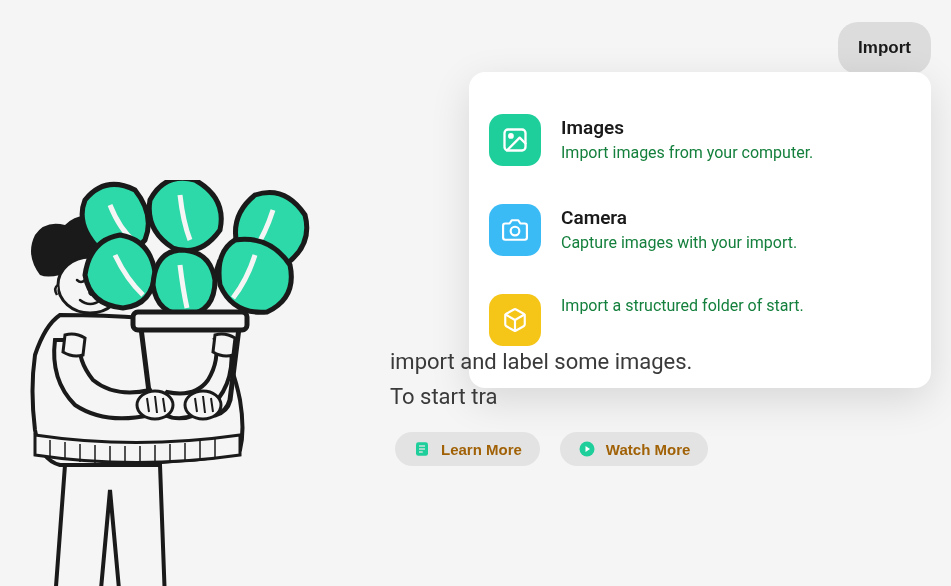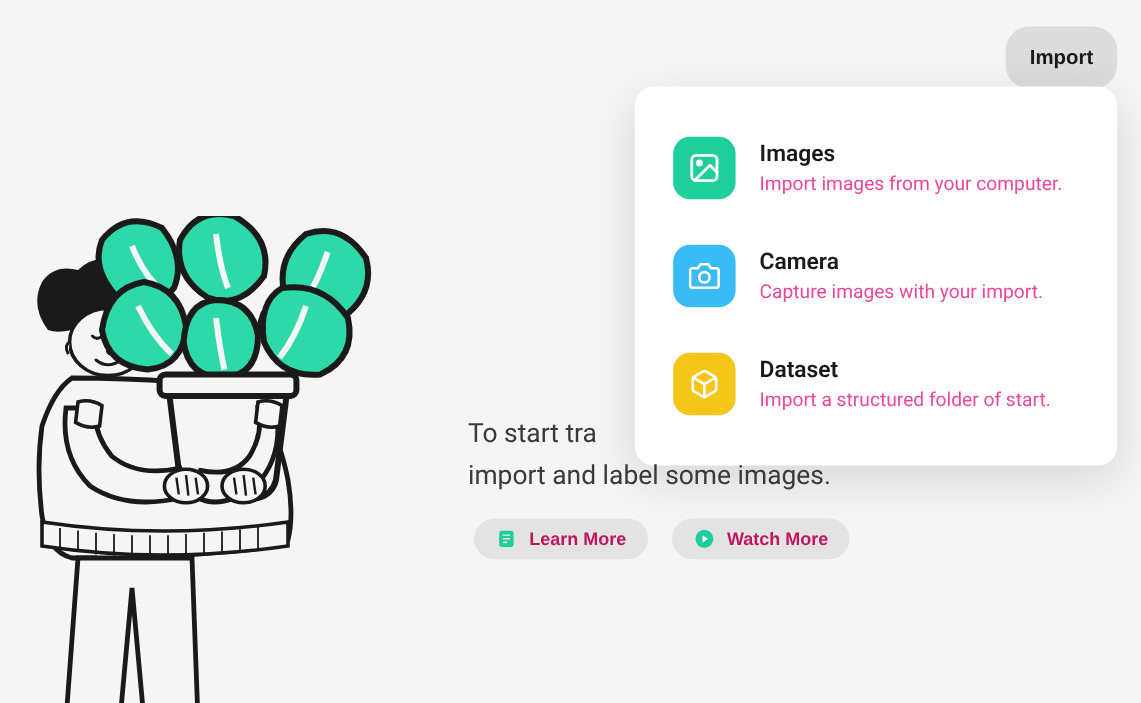--- a/index.html
+++ b/index.html
@@ -25,25 +25,25 @@
       padding: 16px 20px;
       font-size: 17px;
       font-weight: 600;
       color: #1a1a1a;
       cursor: pointer;
     }
     .dropdown {
       position: absolute;
       top: 72px;
       right: 20px;
-      width: 402px;
+      width: 462px;
       background: #fff;
       border-radius: 16px;
       box-shadow: 0 12px 40px rgba(0,0,0,0.12);
-      padding: 28px 32px;
+      padding: 28px 20px;
     }
     .dropdown-item {
       display: flex;
       align-items: flex-start;
       gap: 20px;
       padding: 14px 0;
       cursor: pointer;
     }
     .dropdown-item + .dropdown-item {
       margin-top: 10px;
@@ -65,21 +65,21 @@
       padding-top: 2px;
     }
     .dropdown-title {
       font-size: 19px;
       font-weight: 600;
       color: #1a1a1a;
       margin-bottom: 4px;
     }
     .dropdown-desc {
       font-size: 16px;
-      color: #ec4899;
+      color: #15803d;
     }
     .main-text {
       position: absolute;
       left: 390px;
       top: 344px;
       font-size: 22px;
       color: #3a3a3a;
       line-height: 1.6;
     }
     .action-buttons {
@@ -89,21 +89,21 @@
       display: flex;
       gap: 20px;
     }
     .pill-button {
       background: #e3e3e3;
       border: none;
       border-radius: 22px;
       padding: 8px 18px;
       font-size: 15px;
       font-weight: 600;
-      color: #be185d;
+      color: #a16207;
       display: inline-flex;
       align-items: center;
       gap: 10px;
       cursor: pointer;
     }
     .pill-icon {
       width: 18px;
       height: 18px;
       display: flex;
       align-items: center;
@@ -155,30 +155,29 @@
 
   <div class="dropdown-item">
     <div class="icon-box icon-yellow">
       <svg width="26" height="26" viewBox="0 0 24 24" fill="none" stroke="white" stroke-width="2" stroke-linecap="round" stroke-linejoin="round">
         <path d="M21 16V8a2 2 0 0 0-1-1.73l-7-4a2 2 0 0 0-2 0l-7 4A2 2 0 0 0 3 8v8a2 2 0 0 0 1 1.73l7 4a2 2 0 0 0 2 0l7-4A2 2 0 0 0 21 16z"></path>
         <polyline points="3.27 6.96 12 12.01 20.73 6.96"></polyline>
         <line x1="12" y1="22.08" x2="12" y2="12"></line>
       </svg>
     </div>
     <div class="dropdown-text">
-      <div class="dropdown-title">Dataset</div>
       <div class="dropdown-desc">Import a structured folder of start.</div>
     </div>
   </div>
 
 </div>
 
 <div class="main-text">
+  <div>import and label some images.</div>
   <div>To start tra</div>
-  <div>import and label some images.</div>
 </div>
 
 <div class="action-buttons">
   <button class="pill-button">
     <span class="pill-icon">
       <svg width="18" height="18" viewBox="0 0 24 24" fill="#1ECF9B">
         <rect x="4" y="3" width="16" height="18" rx="3"></rect>
         <line x1="8" y1="8" x2="16" y2="8" stroke="#e3e3e3" stroke-width="1.8"></line>
         <line x1="8" y1="12" x2="16" y2="12" stroke="#e3e3e3" stroke-width="1.8"></line>
         <line x1="8" y1="16" x2="13" y2="16" stroke="#e3e3e3" stroke-width="1.8"></line>

